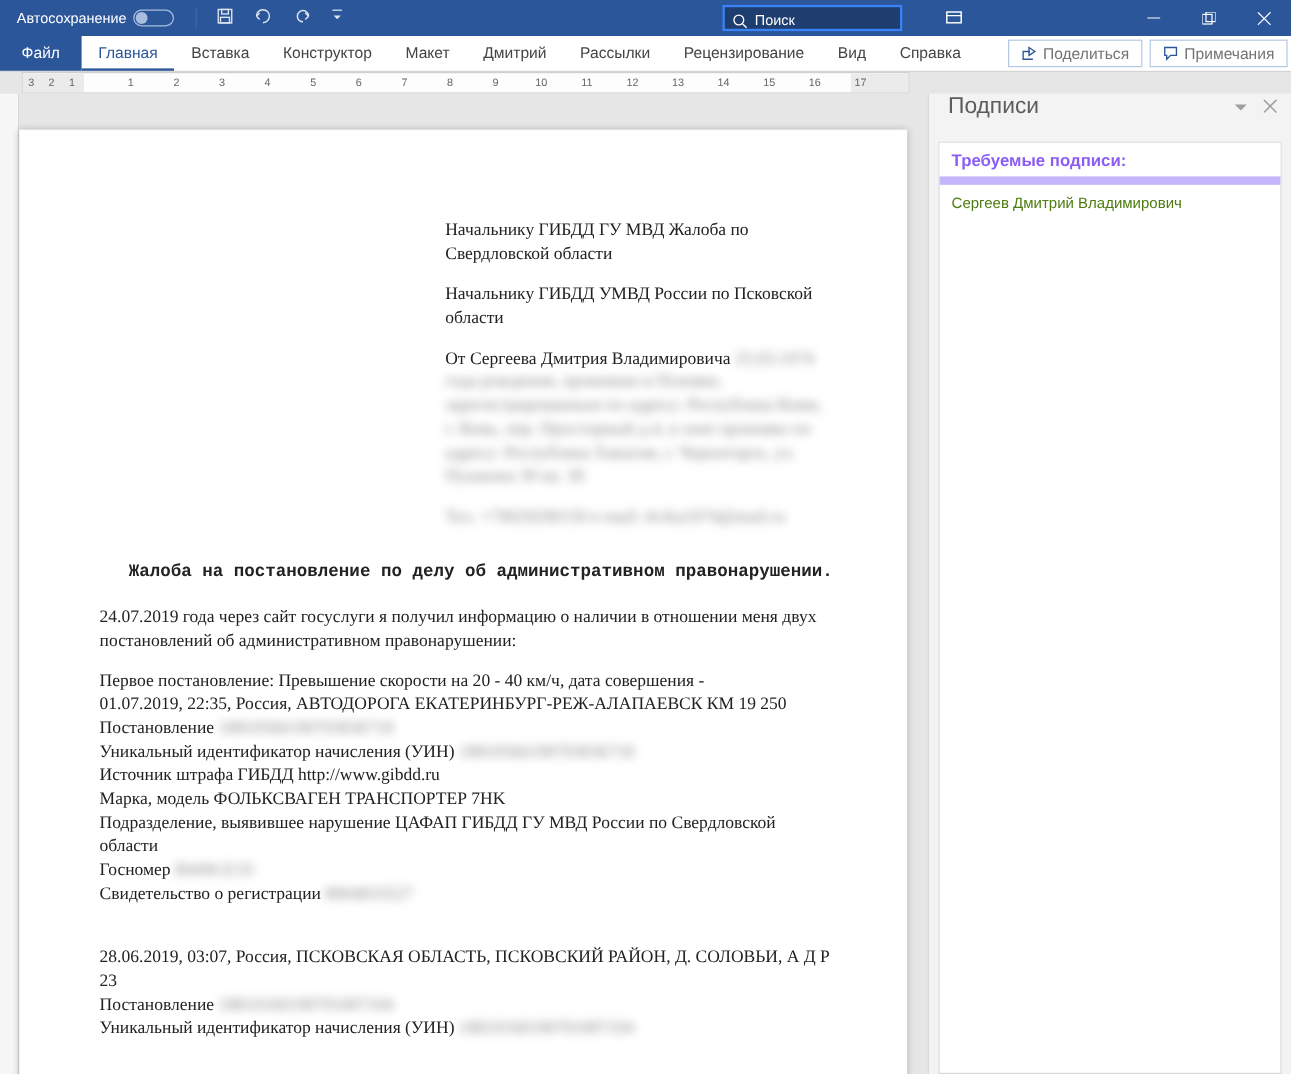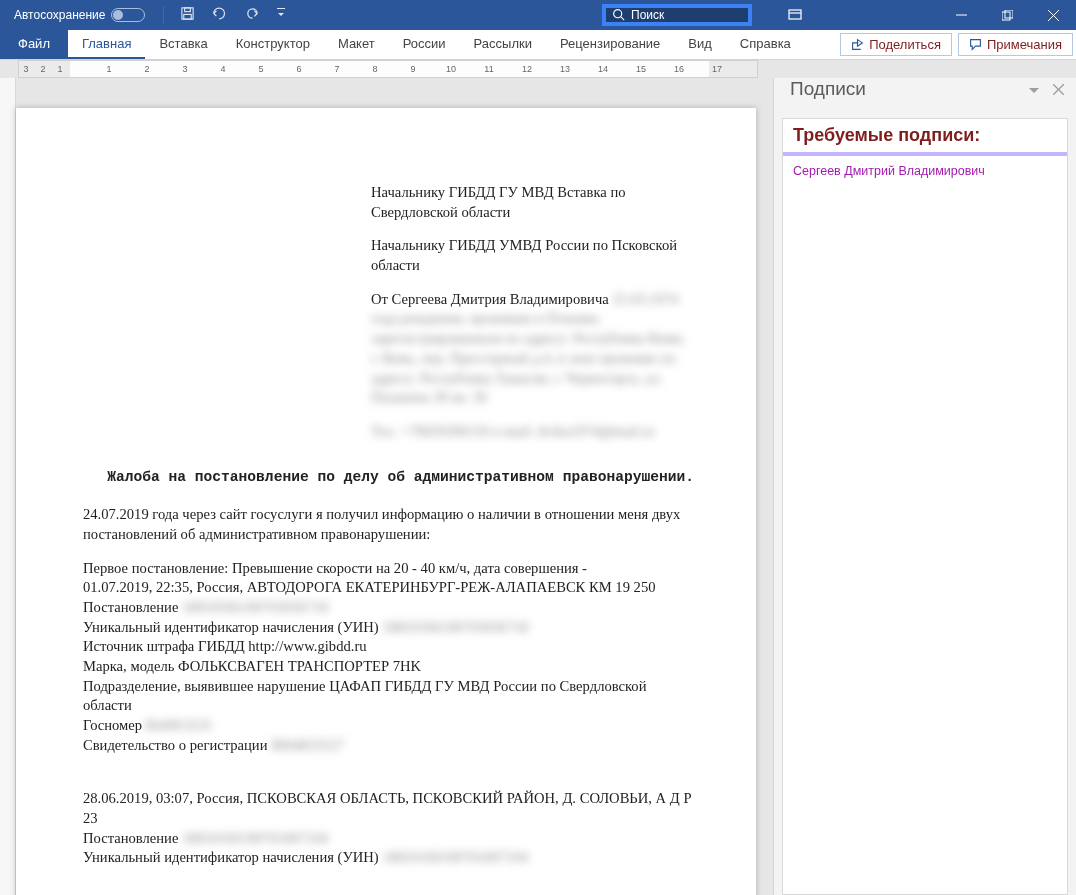--- a/index.html
+++ b/index.html
@@ -6,34 +6,34 @@
 html, body { width: 1076px; height: 895px; font-family: "Segoe UI", Arial, sans-serif; overflow: hidden; background: #f0f0f0; }
 
 
 .titlebar { height: 30px; background: #2b579a; display: flex; align-items: center; color: #fff; font-size: 12px; }
 .titlebar .autosave { display: flex; align-items: center; gap: 6px; padding-left: 14px; }
 .toggle { width: 34px; height: 14px; border: 1px solid #a9bedd; border-radius: 7px; position: relative; }
 .toggle .knob { position: absolute; left: 1px; top: 1px; width: 10px; height: 10px; border-radius: 5px; background: #a9bedd; }
 .qat { display: flex; align-items: center; gap: 16px; margin-left: 18px; }
 .qat .sep { width: 1px; height: 18px; background: #3f69a9; }
 .qat svg { opacity: 0.85; }
-.searchbox { margin-left: auto; display: flex; align-items: flex-start; background: #1e3e70; border: 4px solid #3b82f6; height: 22px; width: 150px; padding: 0 6px; gap: 6px; }
+.searchbox { margin-left: auto; display: flex; align-items: flex-end; background: #1e3e70; border: 2px solid #3b82f6; height: 22px; width: 150px; padding: 0 6px; gap: 6px; }
 .searchbox span { color: #fff; font-size: 12px; }
 .wincontrols { display: flex; margin-left: 120px; }
 .wincontrols div { width: 46px; height: 30px; display: flex; align-items: center; justify-content: center; }
 .ribbon-display { width: 46px; height: 30px; display:flex; align-items:center; justify-content:center; margin-left: 20px;}
 
 
 .ribbon { height: 30px; background: #fff; border-bottom: 1px solid #d4d4d4; display: flex; align-items: stretch; font-size: 13px; color: #444; }
 .ribbon .tab { padding: 0 14px; display: flex; align-items: center; cursor: pointer; border-bottom: 2px solid transparent; }
 .ribbon .tab.file { background: #2b579a; color: #ffffff; padding: 0 18px; }
 .ribbon .tab.active { border-bottom-color: #2b579a; color: #2b579a; }
 .ribbon .spacer { flex: 1; }
 .ribbon .actionbtn { display: flex; align-items: center; gap: 5px; border: 1px solid #c8c8c8; margin: 3px 3px; padding: 0 10px; font-size: 13px; }
-.ribbon .actionbtn.primary { color: #7f1d1d; border-color: #b5c8e3; text-align: center; }
+.ribbon .actionbtn.primary { color: #737373; border-color: #b5c8e3; text-align: center; }
 
 
 .rulerwrap { height: 18px; background: #e6e6e6; display: flex; }
 .ruler { margin-left: 18px; width: 740px; height: 18px; background: #fdfdfd; position: relative; border: 1px solid #d0d0d0; font-size: 9px; color: #666; overflow: hidden; }
 .ruler .ticks { position: absolute; inset: 0; }
 .ruler .num { position: absolute; top: 3px; transform: translateX(-50%); }
 .ruler .nonprint { position: absolute; top: 0; bottom: 0; width: 51px; left: 0; background: #ebebeb; }
 .ruler .nonprint.r { left: auto; right: 0; width: 48px; }
 
 
@@ -46,22 +46,22 @@
 .page p { margin-bottom: 14px; }
 .page .kv { margin-bottom: 0; }
 .blur { filter: blur(4px); color: #888; }
 
 
 .sigpane { width: 303px; background: #f3f3f3; border-left: 1px solid #d4d4d4; display: flex; flex-direction: column; }
 .sigpane .hdr { display: flex; align-items: flex-start; height: 40px; padding: 0 12px 0 16px; font-size: 19px; color: #5c5c5c; }
 .sigpane .hdr .sp { flex: 1; }
 .sigpane .hdr svg { opacity: 0.6; }
 .sigpane .list { margin: 0 8px; border: 1px solid #d9d9d9; background: #fff; flex: 1; }
-.sigpane .list .req { background: #fff; padding: 6px 10px; font-weight: 600; color: #7f1d1d; font-size: 18px; border-bottom: 4px solid #c4b5fd; }
-.sigpane .list .item { padding: 8px 10px; font-size: 12.5px; color: #a21caf; }
+.sigpane .list .req { background: #fff; padding: 6px 10px; font-weight: 600; color: #8b5cf6; font-size: 14px; border-bottom: 7px solid #c4b5fd; }
+.sigpane .list .item { padding: 8px 10px; font-size: 12.5px; color: #4d7c0f; }
 .sigpane .footer { padding: 10px 12px 12px; font-size: 11.5px; color: #555; line-height: 1.35; }
 .sigpane .footer .strong { font-weight: 600; color: #444; margin-bottom: 2px; }
 .sigpane .footer a { color: #2862b6; text-decoration: underline; display: inline-block; margin-top: 6px; }
 
 
 .vruler { position: absolute; left: 0; top: 0; bottom: 0; width: 16px; background: #f7f7f7; border-right: 1px solid #d8d8d8; }
 </style>
 </head>
 <body>
 
@@ -125,21 +125,21 @@
       </div>
   </div>
 </div>
 
 <div class="ribbon">
   <div class="tab file">Файл</div>
   <div class="tab active">Главная</div>
   <div class="tab">Вставка</div>
   <div class="tab">Конструктор</div>
   <div class="tab">Макет</div>
-  <div class="tab">России</div>
+  <div class="tab">Дмитрий</div>
   <div class="tab">Рассылки</div>
   <div class="tab">Рецензирование</div>
   <div class="tab">Вид</div>
   <div class="tab">Справка</div>
   <div class="spacer"></div>
   <div class="actionbtn primary">
     <svg width="13" height="13" viewBox="0 0 16 16" fill="none" stroke="#2b579a" stroke-width="1.4">
         <path d="M8 2 L14 6 L8 10 Z"></path>
         <path d="M9 6 H2 V14 H12"></path>
       </svg>
@@ -179,21 +179,21 @@
         <span class="num" style="left: 660px;">16</span>
         <span class="num" style="left: 698px;">17</span>
       </div>
   </div>
 </div>
 
 <div class="workspace">
   <div class="doccol">
     <div class="vruler"></div>
     <div class="page">
-      <div class="addr">Начальнику ГИБДД ГУ МВД Вставка по Свердловской области</div>
+      <div class="addr">Начальнику ГИБДД ГУ МВД Жалоба по Свердловской области</div>
       <div class="addr">Начальнику ГИБДД УМВД России по Псковской области</div>
       <div class="addr">
         <span>От Сергеева Дмитрия Владимировича </span><span class="blur">25.03.1974 года рождения, проживаю в Псковке, зарегистрированным по адресу: Республика Коми, г. Кемь, пер. Просторный д.4, в зоне проживю по адресу: Республика Хакасия, г. Черногорск, ул. Пушкина 30 кв. 30</span>
       </div>
       <div class="addr last blur">Тел. +79029290150 e-mail: dvika1974@mail.ru</div>
 
       <div class="title">Жалоба на постановление по делу об административном правонарушении.</div>
 
       <p>24.07.2019 года через сайт госуслуги я получил информацию о наличии в отношении меня двух постановлений об административном правонарушении:</p>
 

